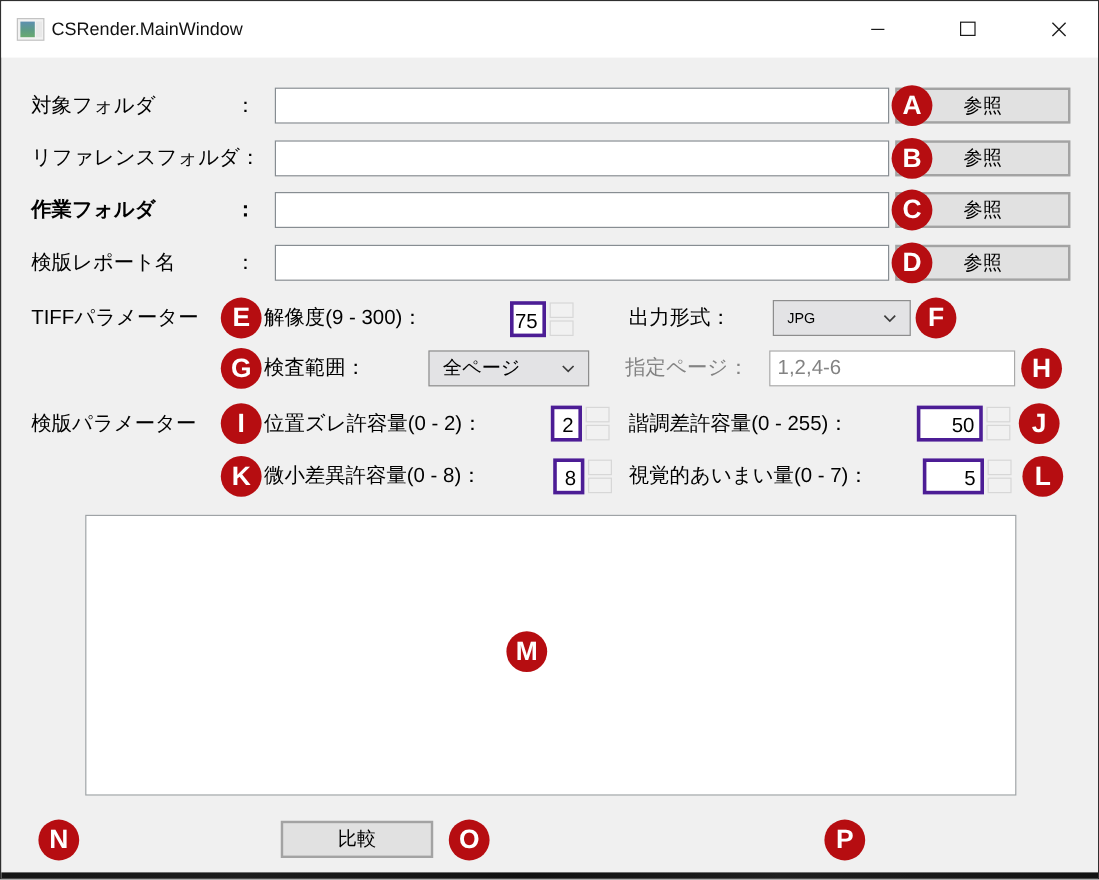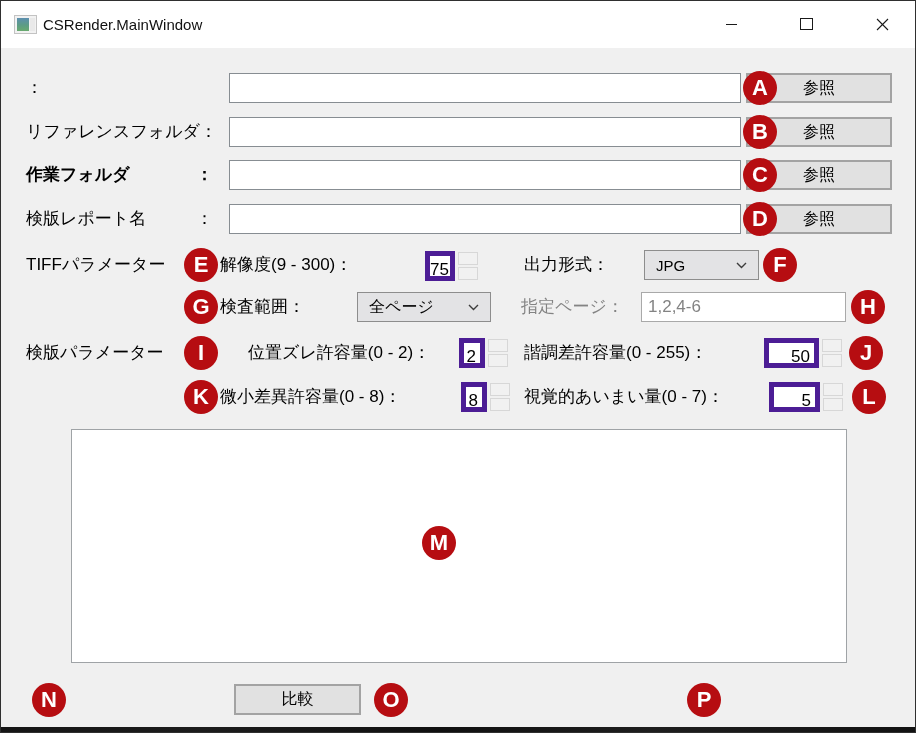--- a/index.html
+++ b/index.html
@@ -20,21 +20,21 @@
   .glyph-max{width:11px;height:10px;border:1px solid #1a1a1a;}
   
   .jlabel{font-size:17px;line-height:30px;white-space:nowrap;color:#000;}
   .rowlabel{display:flex;justify-content:space-between;width:187px;}
   .tbox{background:#ffffff;border:1px solid #878d92;font-size:17px;padding:0 6px;outline:none;
         font-family:"Liberation Sans","DejaVu Sans",sans-serif;}
   .btn{background:#e1e1e1;border:2px solid #a3a3a3;display:flex;align-items:center;justify-content:center;
        font-size:16px;cursor:default;}
   .combo{background:#e3e3e5;border:1px solid #8d8d8d;display:flex;align-items:center;font-size:16px;padding-left:11px;}
   .combo .chev{margin-left:auto;margin-right:11px;display:flex;align-items:center;}
-  .spinval{background:#fff;border:5px solid #4c1d95;font-size:17px;line-height:28px;text-align:right;padding-right:4px;}
+  .spinval{background:#fff;border:3px solid #4c1d95;font-size:17px;line-height:28px;text-align:right;padding-right:4px;}
   .spinbtn{background:#f1f1f1;border:1px solid #d7d7d7;}
   .badge{width:34px;height:34px;border-radius:50%;display:flex;align-items:center;justify-content:center;
          color:#fff;font-size:22px;font-weight:bold;z-index:5;}
   .graytxt{color:#838383;}
   .panel{background:#ffffff;border:1px solid #9fa3a6;}
   .bstrip{left:0;top:726px;width:914px;height:6px;
           background:linear-gradient(90deg,#151515 0%,#1c1c1c 22%,#101010 48%,#1e1e1e 71%,#121212 100%);}
 </style>
 </head>
 <body>
@@ -55,20 +55,21 @@
     </div>
     <div class="abs winbtn" style="left:858px;">
       <svg width="13" height="13" viewBox="0 0 13 13">
         <line x1="1" y1="1" x2="12" y2="12" stroke="#1a1a1a" stroke-width="1.1"></line>
         <line x1="12" y1="1" x2="1" y2="12" stroke="#1a1a1a" stroke-width="1.1"></line>
       </svg>
     </div>
   </div>
 
   <div class="abs jlabel rowlabel" style="left:25px;top:72px;">
+    <span>対象フォルダ</span>
       <span>：</span>
   </div>
   <input class="abs tbox" style="left: 228px; top: 72px; width: 512px; height: 30px;" value="">
   <div class="abs btn" style="left:745px;top:72px;width:146px;height:30px;">参照</div>
   <div class="abs badge" style="left: 742px; top: 70px; background: rgb(182, 13, 17);">A</div>
 
   <div class="abs jlabel rowlabel" style="left:25px;top:116px;">
     <span>リファレンスフォルダ</span>
       <span>：</span>
   </div>
@@ -94,21 +95,21 @@
 
   <div class="abs jlabel" style="left:25px;top:249px;">TIFFパラメーター</div>
   <div class="abs badge" style="left: 183px; top: 247px; background: rgb(182, 13, 17);">E</div>
   <div class="abs jlabel" style="left:219px;top:249px;">解像度(9 - 300)：</div>
   <div class="abs spinval" style="left:424px;top:250px;width:30px;height:30px;">75</div>
   <div class="abs spinbtn" style="left:457px;top:251px;width:20px;height:13px;"></div>
   <div class="abs spinbtn" style="left:457px;top:266px;width:20px;height:13px;"></div>
 
   <div class="abs jlabel" style="left:523px;top:249px;">出力形式：</div>
   <div class="abs combo" style="left:643px;top:249px;width:115px;height:30px;">
-    <span style="font-size:15px;">JPG</span>
+    <span style="font-size:12px;">JPG</span>
     <span class="chev">
       <svg width="11" height="7" viewBox="0 0 11 7">
           <polyline points="1,1 5.5,5.5 10,1" fill="none" stroke="#3c3c3c" stroke-width="1.4"></polyline>
         </svg>
     </span>
   </div>
   <div class="abs badge" style="left: 762px; top: 247px; background: rgb(182, 13, 17);">F</div>
 
   <div class="abs badge" style="left: 183px; top: 289px; background: rgb(182, 13, 17);">G</div>
   <div class="abs jlabel" style="left:219px;top:291px;">検査範囲：</div>
@@ -120,21 +121,21 @@
         </svg>
     </span>
   </div>
 
   <div class="abs jlabel graytxt" style="left:520px;top:291px;">指定ページ：</div>
   <input class="abs tbox graytxt" style="left: 640px; top: 291px; width: 205px; height: 30px; border-color: rgb(169, 169, 169); color: rgb(131, 131, 131);" disabled="" value="1,2,4-6">
   <div class="abs badge" style="left: 850px; top: 289px; background: rgb(182, 13, 17);">H</div>
 
   <div class="abs jlabel" style="left:25px;top:337px;">検版パラメーター</div>
   <div class="abs badge" style="left: 183px; top: 335px; background: rgb(182, 13, 17);">I</div>
-  <div class="abs jlabel" style="left:219px;top:337px;margin-left:28px;">位置ズレ許容量(0 - 2)：</div>
+  <div class="abs jlabel" style="left:219px;top:337px;">位置ズレ許容量(0 - 2)：</div>
   <div class="abs spinval" style="left:458px;top:337px;width:26px;height:30px;">2</div>
   <div class="abs spinbtn" style="left:487px;top:338px;width:20px;height:13px;"></div>
   <div class="abs spinbtn" style="left:487px;top:353px;width:20px;height:13px;"></div>
 
   <div class="abs jlabel" style="left:523px;top:337px;">諧調差許容量(0 - 255)：</div>
   <div class="abs spinval" style="left:763px;top:337px;width:55px;height:30px;">50</div>
   <div class="abs spinbtn" style="left:821px;top:338px;width:20px;height:13px;"></div>
   <div class="abs spinbtn" style="left:821px;top:353px;width:20px;height:13px;"></div>
   <div class="abs badge" style="left: 848px; top: 335px; background: rgb(182, 13, 17);">J</div>
 

